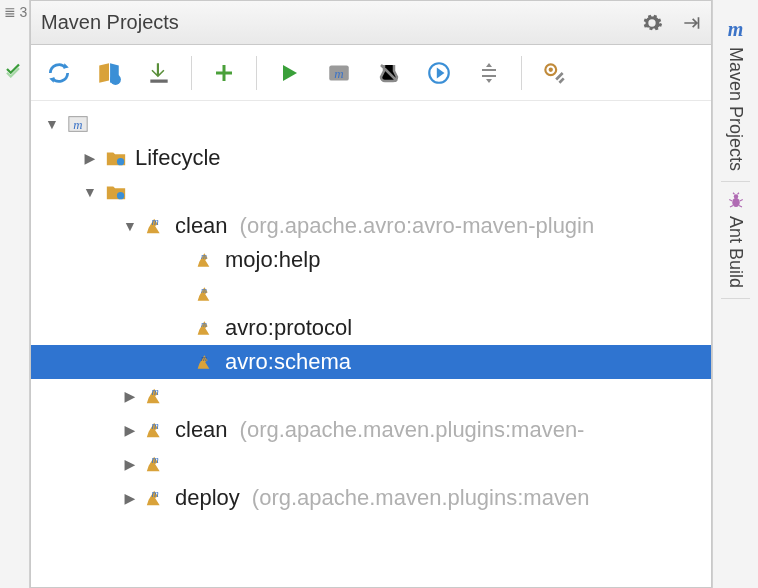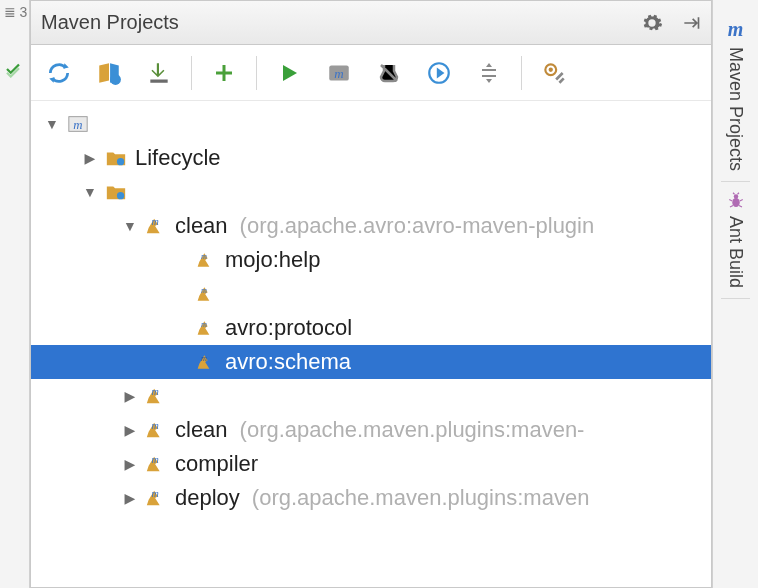--- a/index.html
+++ b/index.html
@@ -335,21 +335,20 @@
       <span class="suffix">(org.apache.maven.plugins:maven-</span>
     </div>
     <div class="row indent-2">
       <span class="arrow">▶</span>
       <span class="icon">
         <svg width="22" height="22" viewBox="0 0 24 24">
             <path fill="#d9a23a" d="M4 14l6-10 4 6-3 2 5 8H2z"></path>
             <text x="7" y="11" font-size="11" font-style="italic" font-family="Georgia" fill="#3b73c7">m</text>
           </svg>
       </span>
-      <span class="lbl">compiler</span>
     </div>
     <div class="row indent-2">
       <span class="arrow">▶</span>
       <span class="icon">
         <svg width="22" height="22" viewBox="0 0 24 24">
             <path fill="#d9a23a" d="M4 14l6-10 4 6-3 2 5 8H2z"></path>
             <text x="7" y="11" font-size="11" font-style="italic" font-family="Georgia" fill="#3b73c7">m</text>
           </svg>
       </span>
       <span class="lbl">deploy</span>

